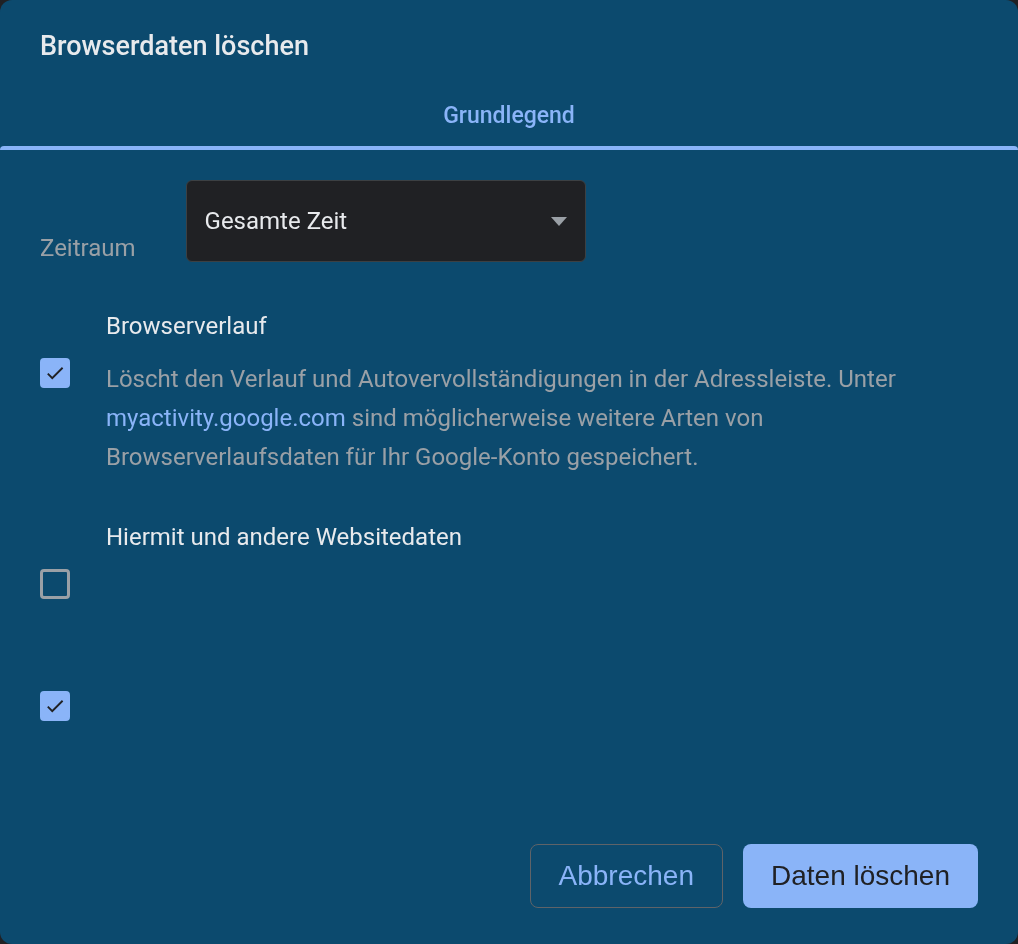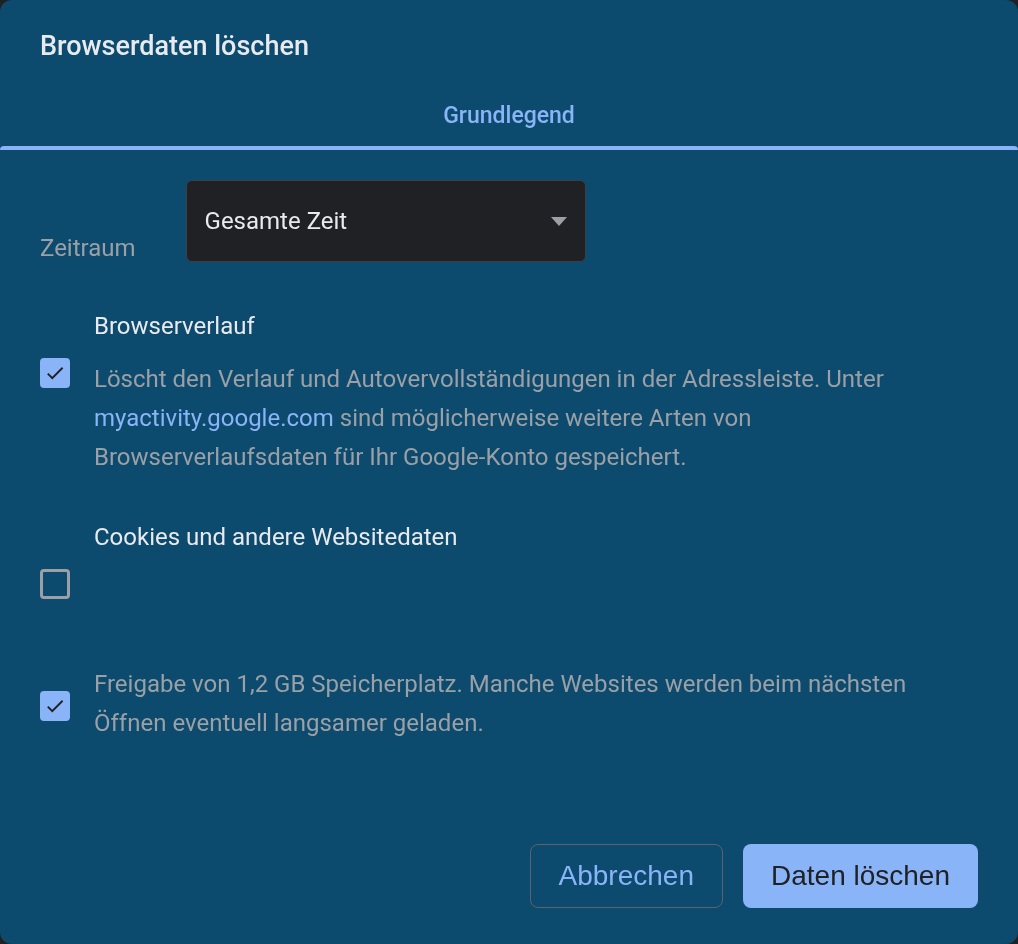--- a/index.html
+++ b/index.html
@@ -90,21 +90,21 @@
     .select-arrow {
       width: 0;
       height: 0;
       border-left: 8px solid transparent;
       border-right: 8px solid transparent;
       border-top: 9px solid #9aa0a6;
     }
     .option-row {
       display: flex;
       align-items: flex-start;
-      gap: 24px;
+      gap: 36px;
       margin-bottom: 46px;
     }
     .checkbox {
       width: 30px;
       height: 30px;
       border: 3px solid #9aa0a6;
       border-radius: 4px;
       margin-top: 46px;
       flex-shrink: 0;
       cursor: pointer;
@@ -199,32 +199,31 @@
           <span>Löscht den Verlauf und Autovervollständigungen in der Adressleiste. Unter </span><a href="#">myactivity.google.com</a><span> sind möglicherweise weitere Arten von Browserverlaufsdaten für Ihr Google-Konto gespeichert.</span>
         </div>
       </div>
     </div>
 
     <div class="option-row">
       <div class="checkbox">
         
       </div>
       <div class="option-text">
-        <div class="option-title">Cookies und andere Websitedaten</div>
+        <div class="option-title">Hiermit und andere Websitedaten</div>
       </div>
     </div>
 
     <div class="option-row">
       <div class="checkbox checked">
         <svg viewBox="0 0 24 24">
             <path fill="#202124" d="M9 16.17L4.83 12l-1.42 1.41L9 19 21 7l-1.41-1.41z"></path>
           </svg>
       </div>
       <div class="option-text">
-        <div class="option-desc">Freigabe von 1,2 GB Speicherplatz. Manche Websites werden beim nächsten Öffnen eventuell langsamer geladen.</div>
       </div>
     </div>
   </div>
 
   <div class="footer">
     <button class="btn btn-secondary">Abbrechen</button>
     <button class="btn btn-primary">Daten löschen</button>
   </div>
 </div>
 

